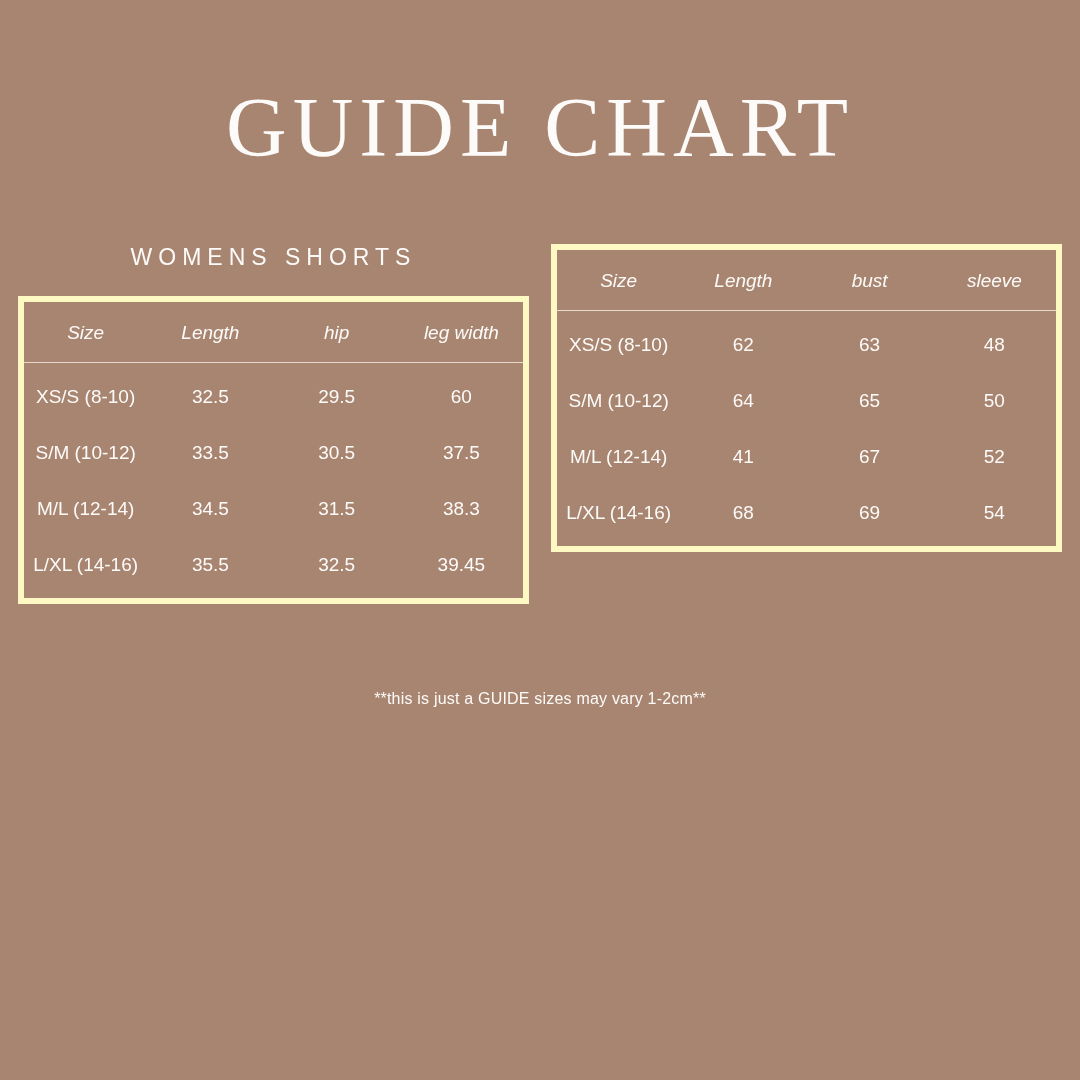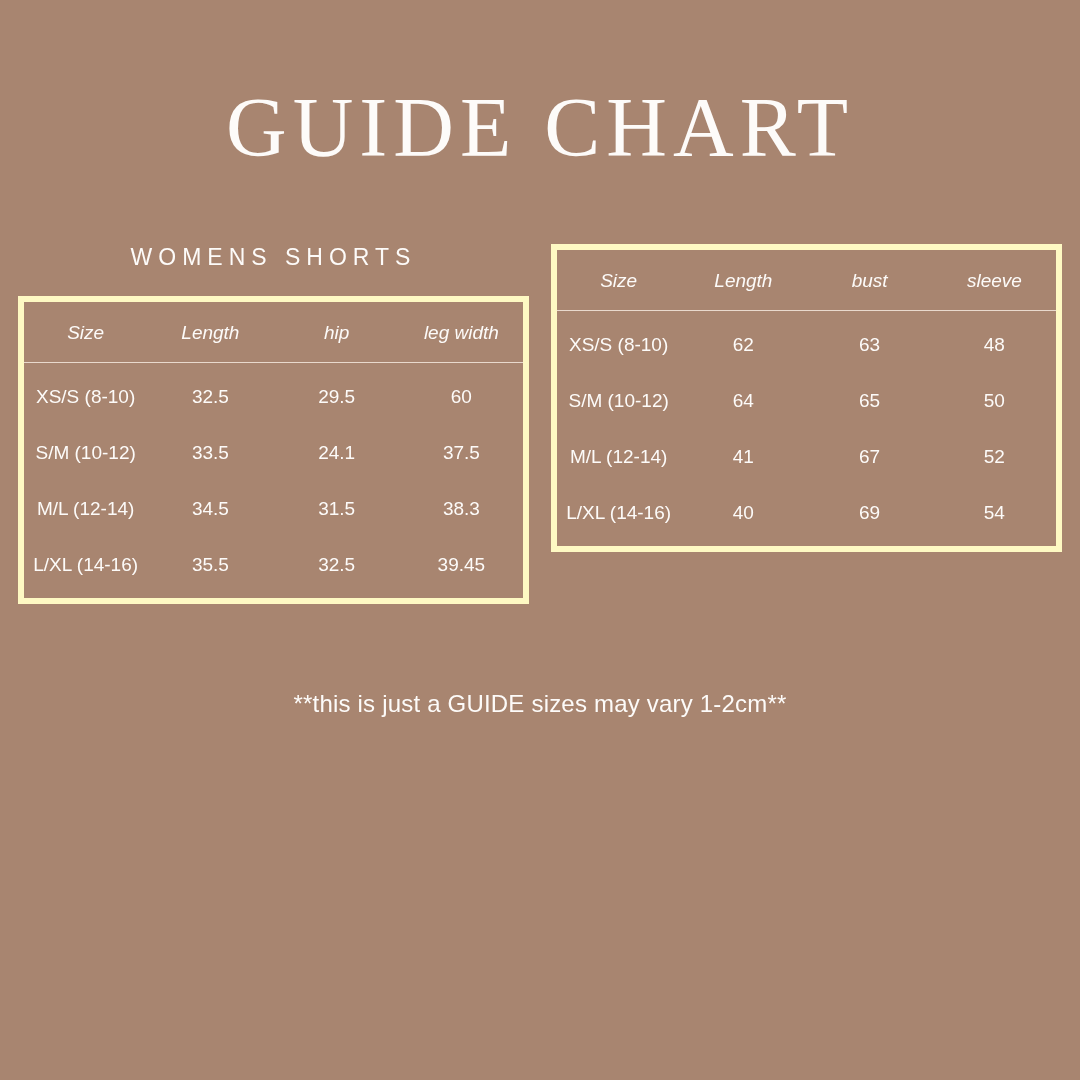--- a/index.html
+++ b/index.html
@@ -76,21 +76,21 @@
     padding: 17px 0;
     text-align: center;
     font-weight: 400;
   }
 
   table.size-table tbody tr:first-child td { padding-top: 23px; }
   table.size-table tbody tr:last-child td { padding-bottom: 22px; }
 
   .footnote {
     text-align: center;
-    font-size: 24px;
+    font-size: 16px;
     color: #fdfbf9;
     margin-top: 86px;
     letter-spacing: 0.2px;
   }
 </style>
 </head>
 <body>
 
 <div class="page">
 
@@ -112,21 +112,21 @@
         <tbody>
           <tr>
             <td>XS/S (8-10)</td>
             <td>32.5</td>
             <td>29.5</td>
             <td>60</td>
           </tr>
           <tr>
             <td>S/M (10-12)</td>
             <td>33.5</td>
-            <td>24.1</td>
+            <td>30.5</td>
             <td>37.5</td>
           </tr>
           <tr>
             <td>M/L (12-14)</td>
             <td>34.5</td>
             <td>31.5</td>
             <td>38.3</td>
           </tr>
           <tr>
             <td>L/XL (14-16)</td>
@@ -162,21 +162,21 @@
             <td>50</td>
           </tr>
           <tr>
             <td>M/L (12-14)</td>
             <td>41</td>
             <td>67</td>
             <td>52</td>
           </tr>
           <tr>
             <td>L/XL (14-16)</td>
-            <td>40</td>
+            <td>68</td>
             <td>69</td>
             <td>54</td>
           </tr>
         </tbody>
       </table>
     </div>
 
   </div>
 
   <div class="footnote">**this is just a GUIDE sizes may vary 1-2cm**</div>

